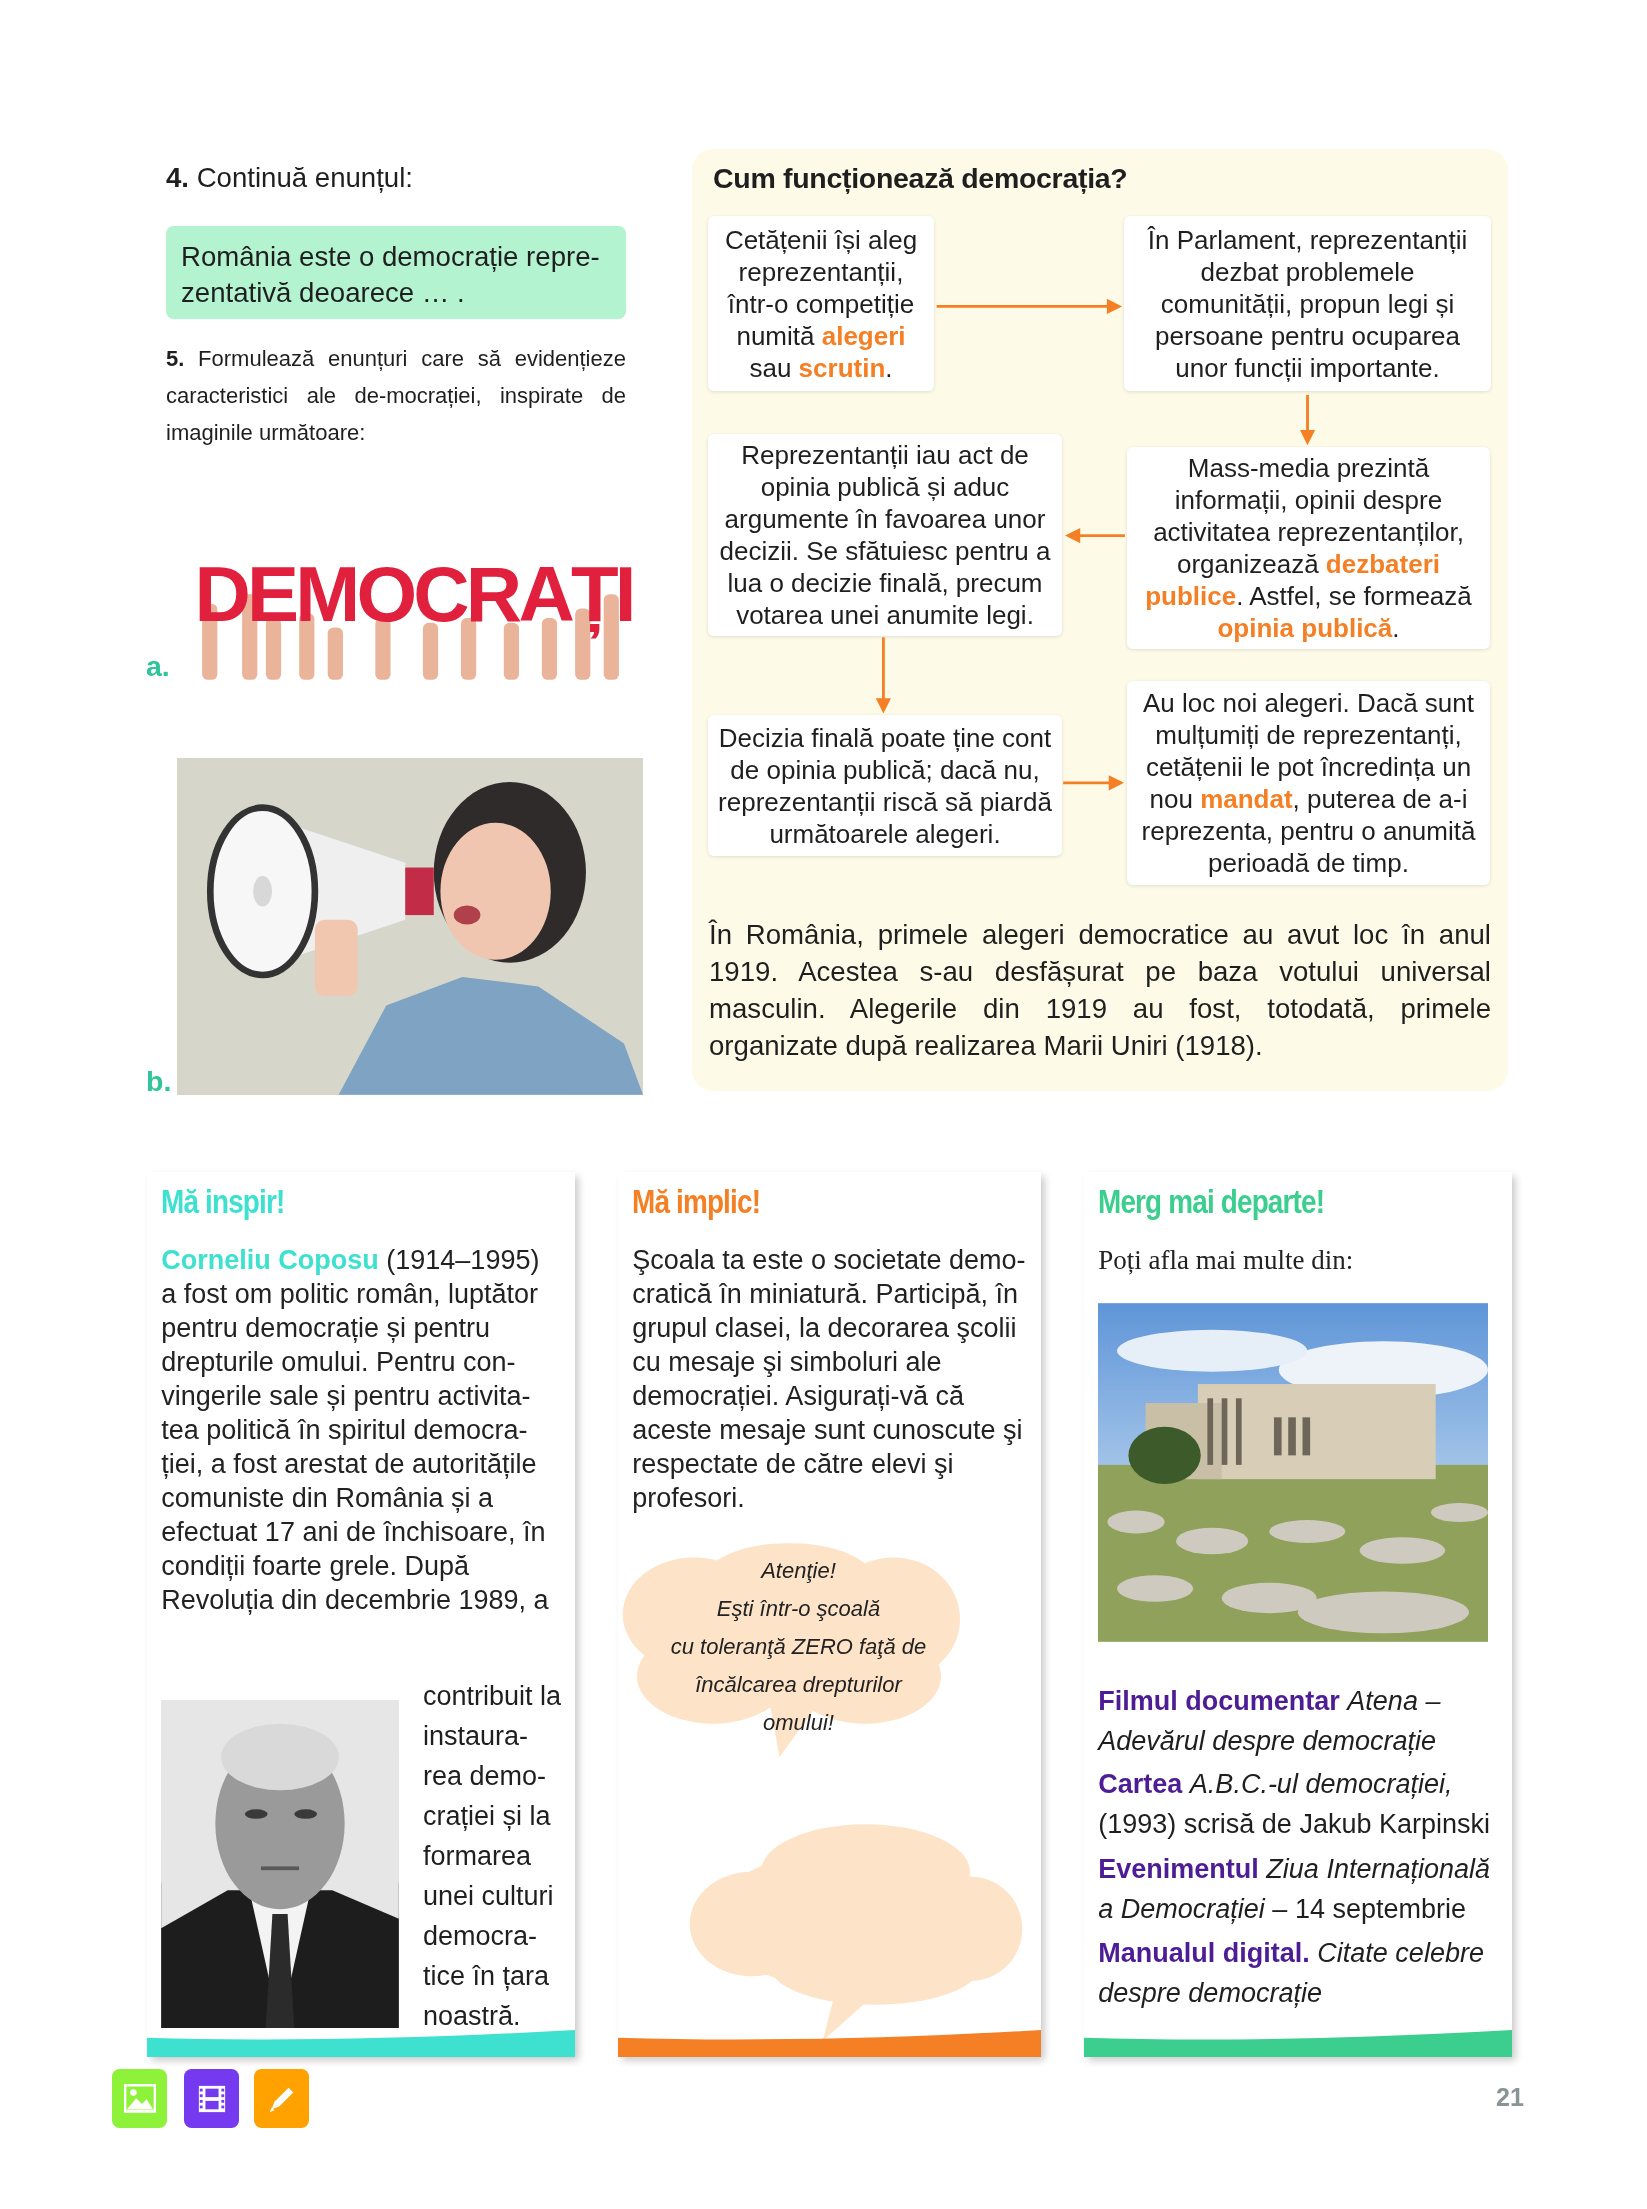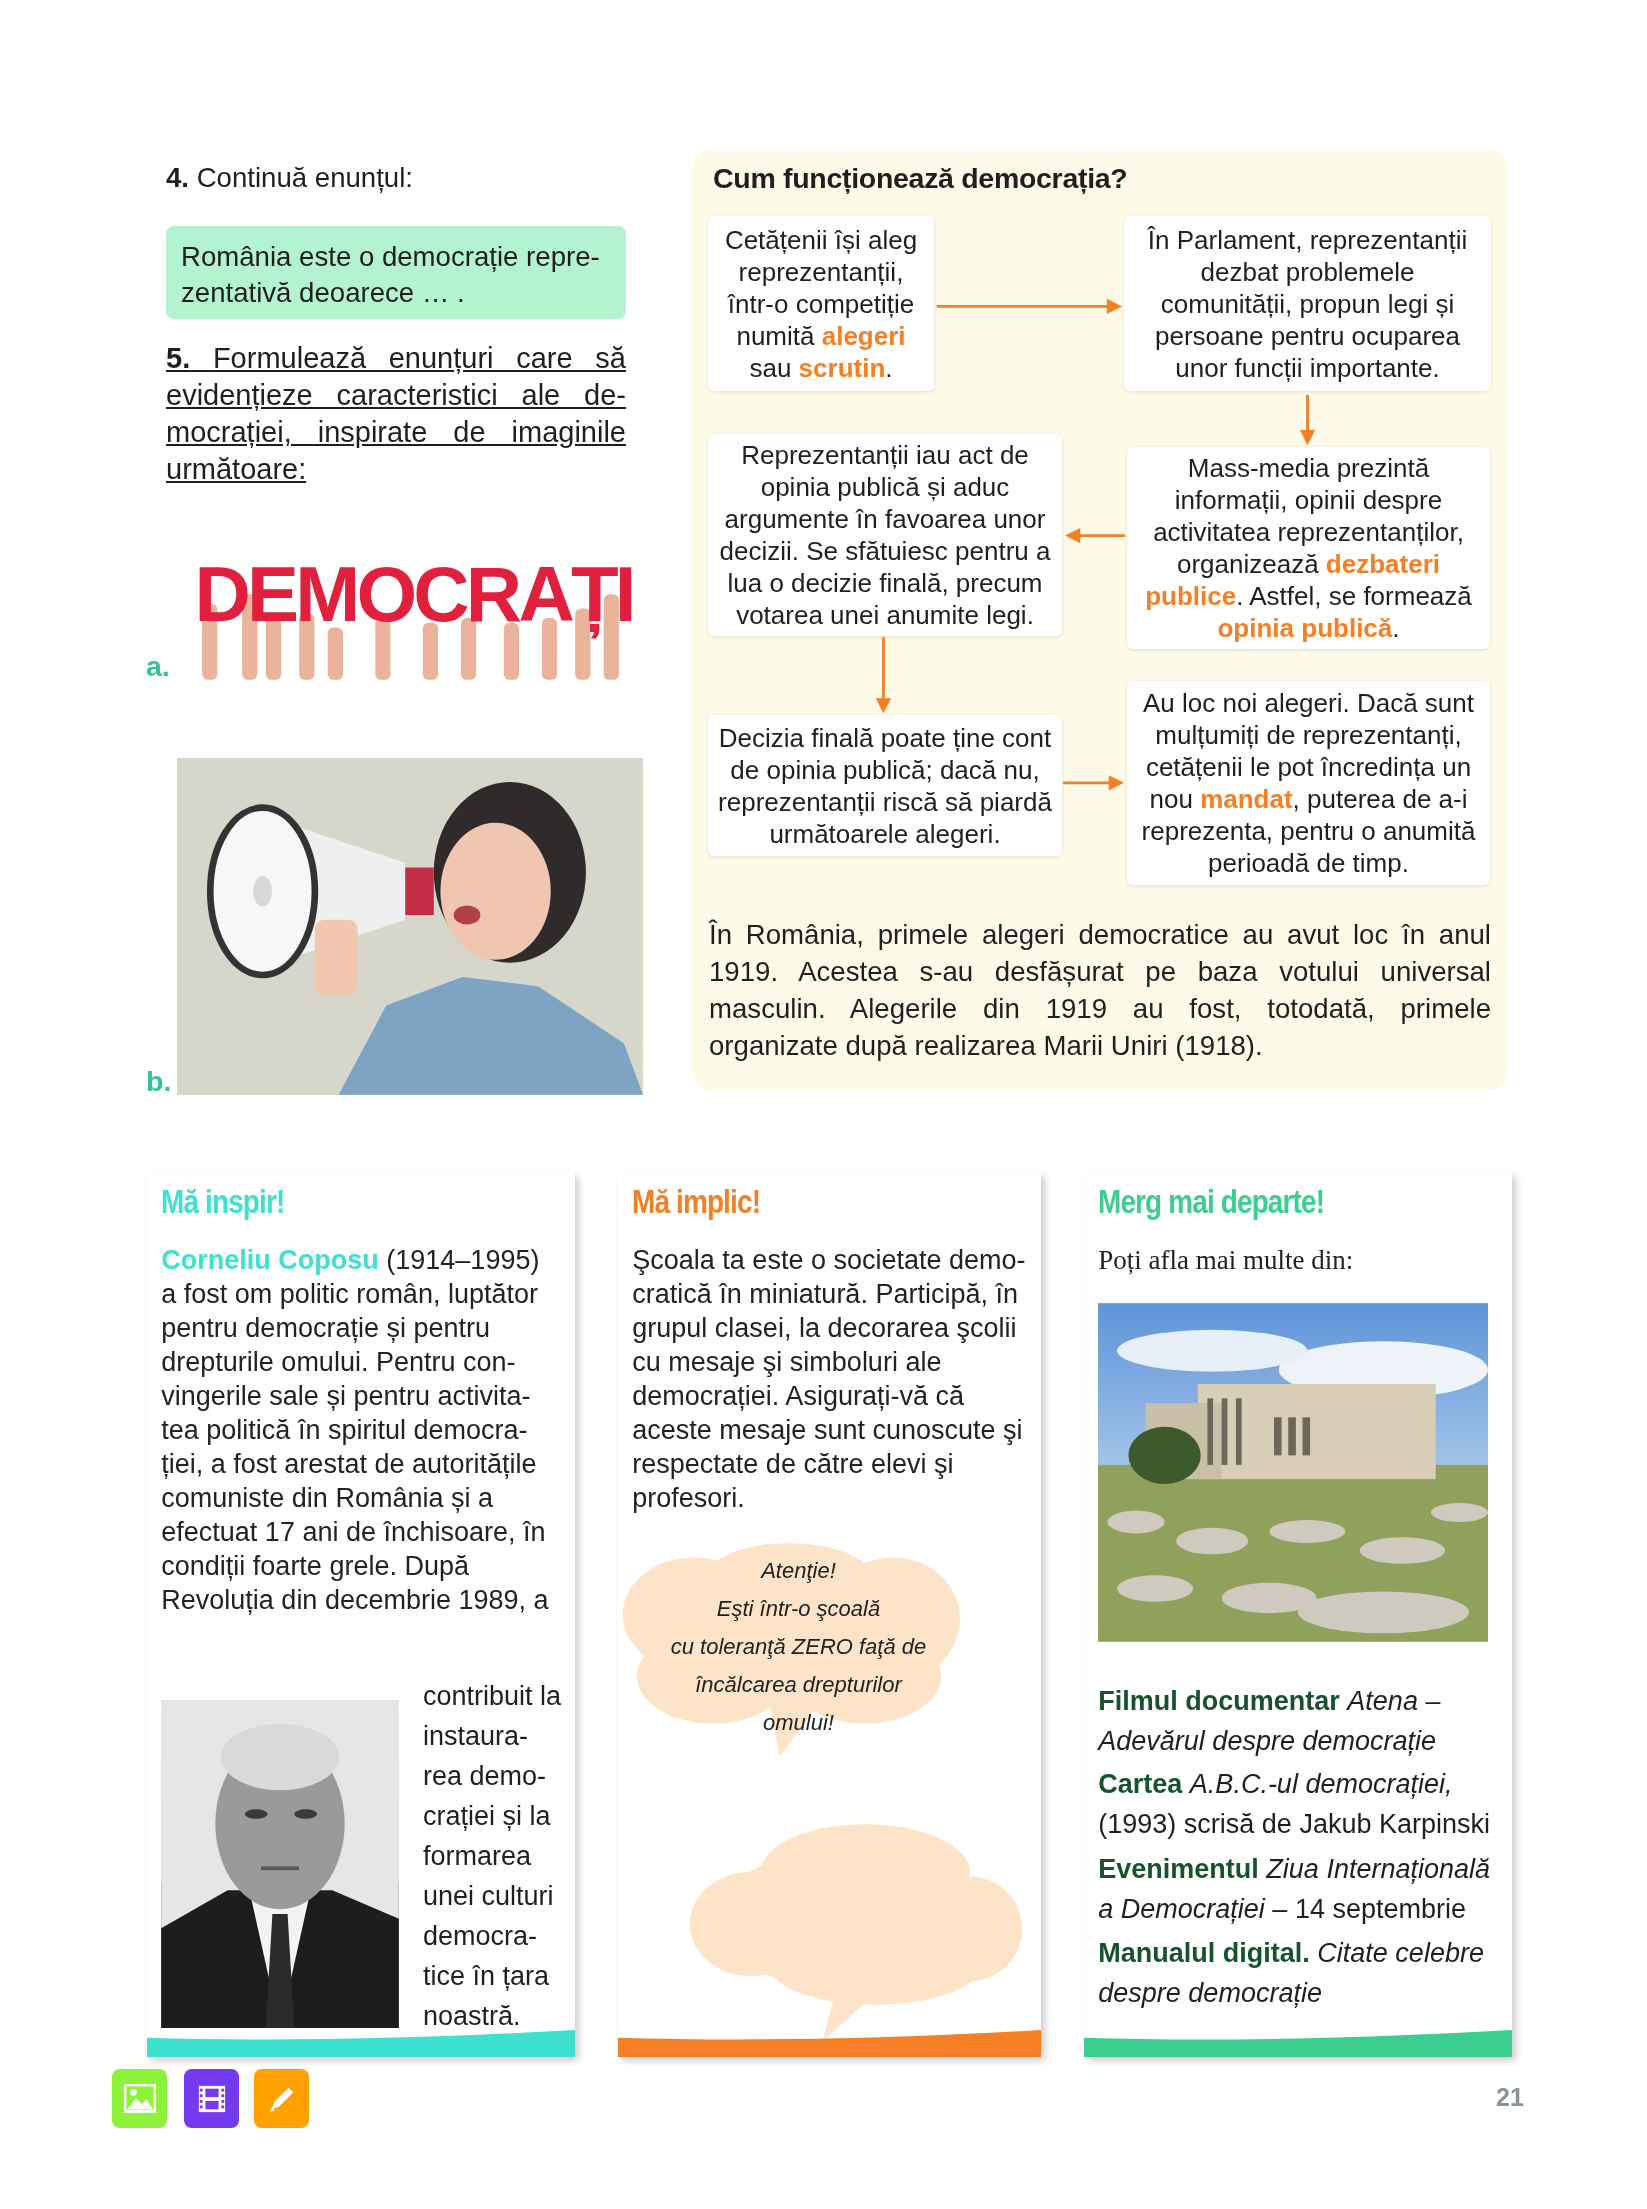--- a/index.html
+++ b/index.html
@@ -4,21 +4,21 @@
 <style>
   * { box-sizing: border-box; margin: 0; padding: 0; }
   html, body { width: 1647px; height: 2209px; background: #ffffff; }
   body { position: relative; font-family: "Liberation Sans", "DejaVu Sans", sans-serif; color: #1f1f1f; overflow: hidden; }
   .abs { position: absolute; }
 
   
   .task-title { left: 166px; top: 162px; font-size: 27.6px; }
   .task-title b { font-weight: 700; }
   .green-box { left: 166px; top: 226px; width: 460px; height: 93px; background: #b4f3d0; border-radius: 7.6px; padding: 13.3px 15px; font-size: 27.6px; line-height: 36px; }
-  .task5 { left: 166px; top: 340px; width: 460px; font-size: 29px; line-height: 37px; text-align: justify; text-decoration: underline; }
+  .task5 { left: 166px; top: 340px; width: 460px; font-size: 22px; line-height: 37px; text-align: justify; }
   .task5 b { font-weight: 700; }
   .label { font-size: 28.5px; font-weight: 700; color: #2fc49a; }
   .lbl-a { left: 146px; top: 650px; }
   .lbl-b { left: 146px; top: 1065px; }
   .img-a { left: 185px; top: 537px; width: 452px; height: 143px; }
   .img-b { left: 177px; top: 758px; width: 466px; height: 337px; overflow: hidden; background: linear-gradient(135deg,#dcdcd0 0%,#c9c9bc 100%); }
 
   
   .panel { left: 692px; top: 149px; width: 816px; height: 942px; background: #fdfbe8; border-radius: 21px; }
   .panel-title { left: 713px; top: 162px; font-size: 28.5px; font-weight: 700; letter-spacing: -0.3px; }
@@ -47,21 +47,21 @@
   .green { color: #3bce8e; }
   .c1 .card-text { top: 71px; width: 399px; }
   .portrait { position: absolute; left: 14.3px; top: 528px; width: 238px; height: 328px; background: linear-gradient(180deg,#e9e9e9 0%,#cfcfcf 55%,#2a2a2a 56%,#1a1a1a 100%); overflow: hidden; }
   .c1 .wrap-text { position: absolute; left: 276px; top: 504px; width: 143px; font-size: 27px; line-height: 40px; }
   .c2 .card-text { top: 71px; width: 399px; }
   .cloud { position: absolute; }
   .cloud-text { position: absolute; text-align: center; font-style: italic; font-size: 22px; line-height: 38px; color: #222; }
   .c3 .intro { top: 71px; font-family: Liberation Serif, serif; }
   .acropolis { position: absolute; left: 14.3px; top: 131px; width: 390px; height: 339px; overflow: hidden; }
   .ref { position: absolute; left: 14.3px; width: 399px; font-size: 27px; line-height: 40px; }
-  .ref .k { color: #14532d; font-weight: 700; }
+  .ref .k { color: #4c1d95; font-weight: 700; }
   .ref i { font-style: italic; }
 
   
   .ficon { width: 55px; height: 59px; border-radius: 7.6px; display: flex; align-items: center; justify-content: center; }
   .fi1 { left: 112px; top: 2069px; background: #8ef23a; }
   .fi2 { left: 184px; top: 2069px; background: #7539f0; }
   .fi3 { left: 254px; top: 2069px; background: #ffa200; }
   .pagenum { left: 1496px; top: 2083px; font-size: 25px; font-weight: 700; color: #8a9494; }
 </style>
 </head>

